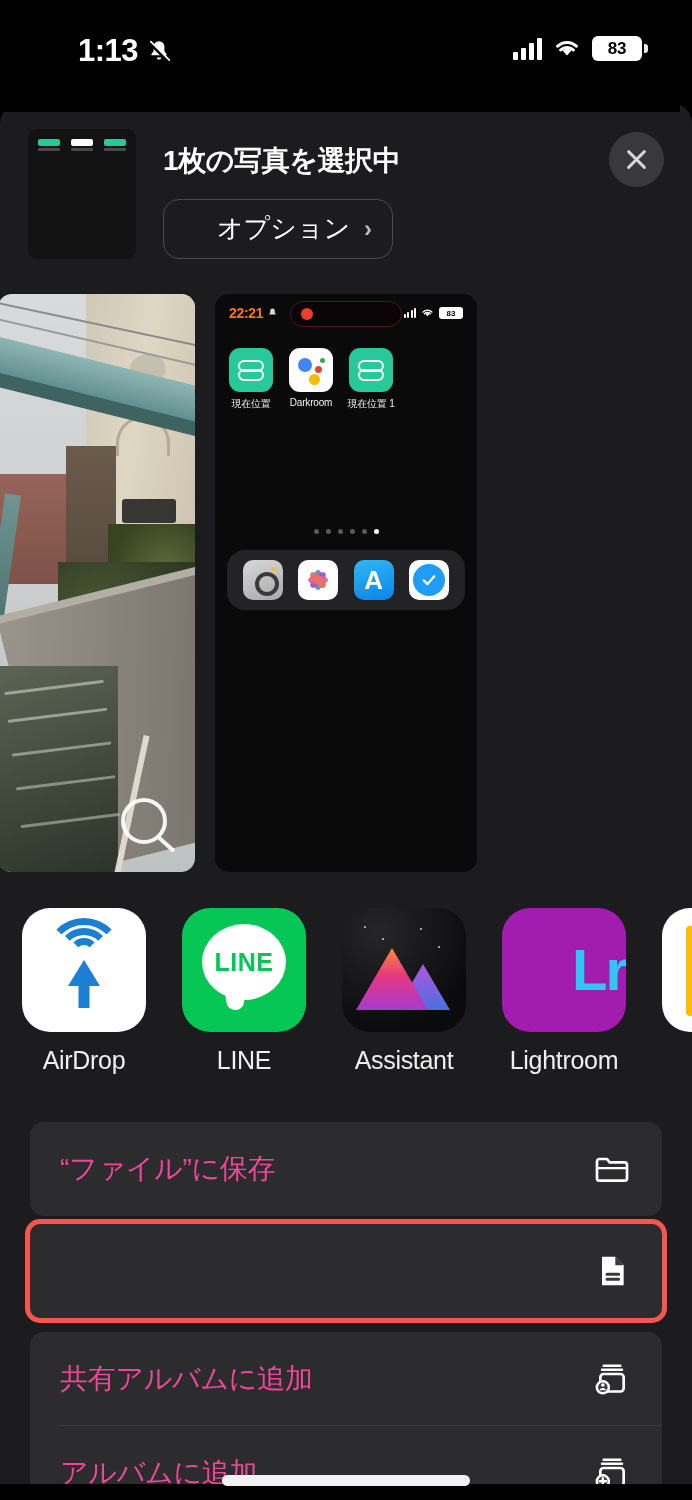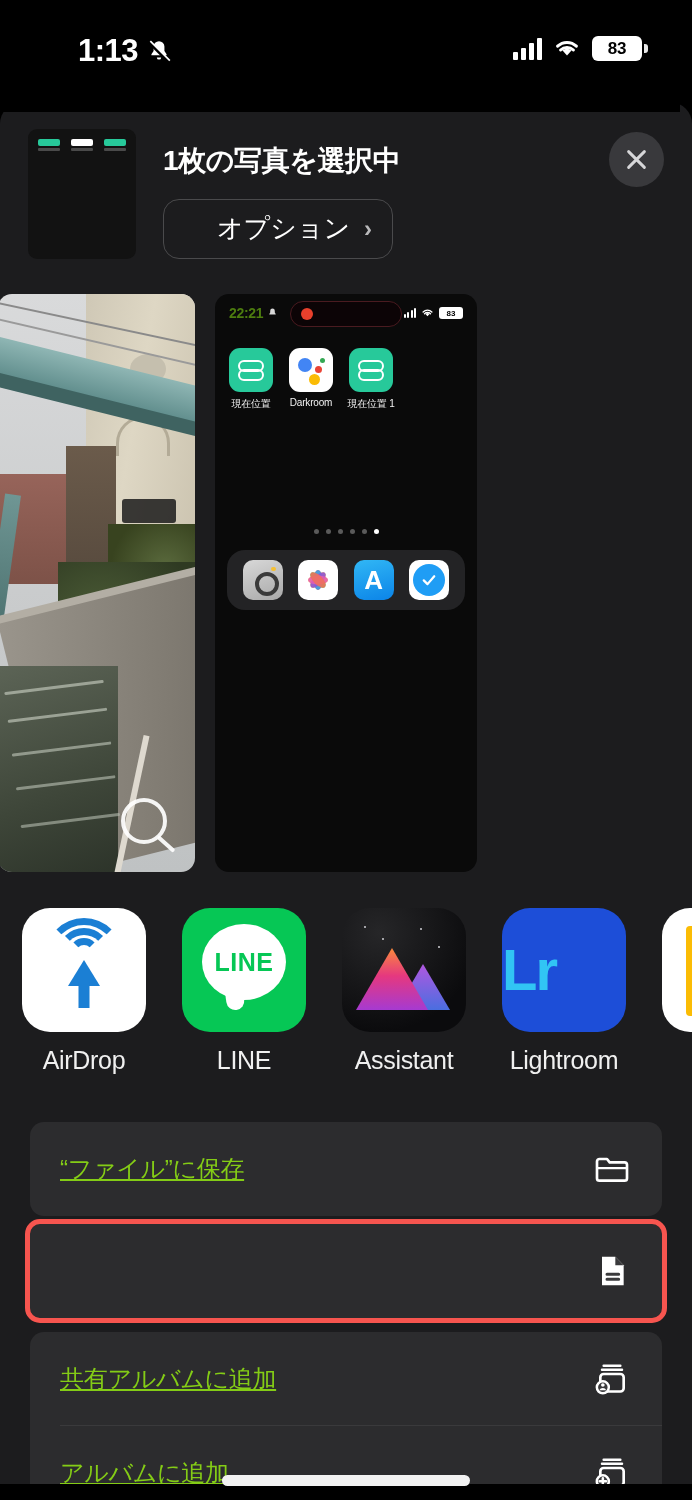--- a/index.html
+++ b/index.html
@@ -174,21 +174,21 @@
   .photo-magnify::after{
     content:""; position:absolute; right:-14px; bottom:-6px; width:22px; height:4px;
     background:rgba(255,255,255,.92); border-radius:3px; transform:rotate(42deg);
   }
 
   
   .pv-shot{ background:#0a0a0a; width:262px; }
   .shot-status{
     position:relative; height:38px; display:flex; align-items:center; padding:0 14px;
   }
-  .shot-time{ font-size:14px; font-weight:700; color:#4d7c0f; letter-spacing:-0.3px; }
+  .shot-time{ font-size:14px; font-weight:700; color:#f97316; letter-spacing:-0.3px; }
   .shot-bell{ width:11px; height:12px; margin-left:4px; }
   .shot-island{
     position:absolute; left:50%; transform:translateX(-50%); top:7px;
     width:112px; height:26px; background:#0c0406; border-radius:14px;
     border:1px solid #4a1b20; display:flex; align-items:center; padding-left:10px;
   }
   .shot-dot{ width:12px; height:12px; border-radius:50%; background:#e8402c; }
   .shot-right{ margin-left:auto; display:flex; align-items:center; gap:5px; }
   .shot-sig{ display:flex; align-items:flex-end; gap:1.5px; height:10px; }
   .shot-sig i{ width:2px; background:#fff; border-radius:1px; }
@@ -337,37 +337,37 @@
     border-bottom:62px solid transparent;
     background:linear-gradient(to bottom,#fb8a3c,#e5387f 45%,#a63ad1);
     clip-path:polygon(50% 0,100% 100%,0 100%); width:72px; height:62px; border:none;
   }
   .ai-dark .m2{
     position:absolute; right:16px; bottom:22px; width:54px; height:46px;
     background:linear-gradient(to bottom,#b157e0,#4a6ee0);
     clip-path:polygon(50% 0,100% 100%,0 100%);
   }
   .ai-dark .st{ position:absolute; width:2px; height:2px; background:#cfcfd4; border-radius:50%; }
-  .ai-lr{ background:#1d4ed8; display:flex; align-items:center; justify-content:flex-start; }
+  .ai-lr{ background:#a21caf; display:flex; align-items:center; justify-content:flex-end; }
   .ai-lr span{ color:#31c5f4; font-size:58px; font-weight:700; letter-spacing:-2px; line-height:1; }
   .ai-goo{ background:#fff; }
   .ai-goo .yel{
     position:absolute; left:24px; top:18px; width:40px; height:90px; background:#fbbc04; border-radius:4px;
   }
 
   
   .actions{ position:absolute; left:30px; top:1020px; width:632px; }
   .act-group{ background:#2c2c2e; border-radius:14px; overflow:hidden; }
   .act-row{
     height:94px; display:flex; align-items:center; padding:0 28px 0 30px; position:relative;
   }
   .act-row .sep{
     position:absolute; left:30px; right:0; bottom:0; height:1px; background:#3a3a3c;
   }
-  .act-label{ font-size:24px; color:#84cc16; letter-spacing:-0.3px;text-decoration:underline; }
+  .act-label{ font-size:28px; color:#ec4899; letter-spacing:-0.3px; }
   .act-icon{ margin-left:auto; width:44px; height:44px; display:flex; align-items:center; justify-content:center; }
   .act-icon svg{ width:40px; height:40px; }
 
   .act-group.highlight{
     outline:5px solid #f7554f; border-radius:10px; outline-offset:0px; margin-top:8px;
   }
   .act-group.spaced{ margin-top:14px; }
 
   
   .home-indicator{

